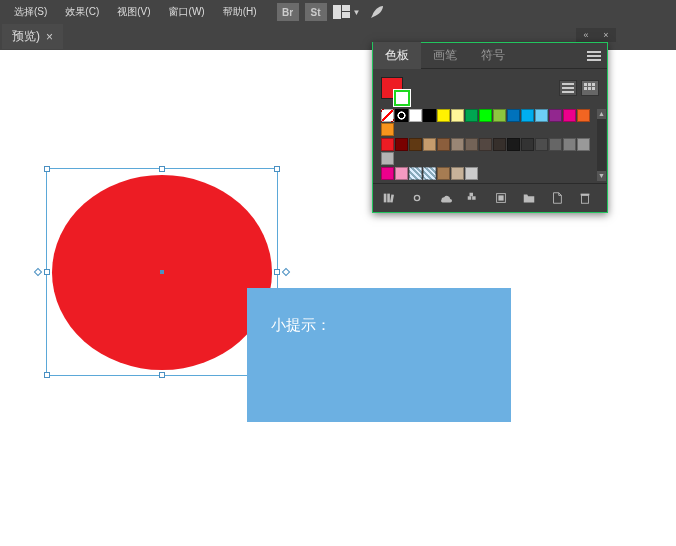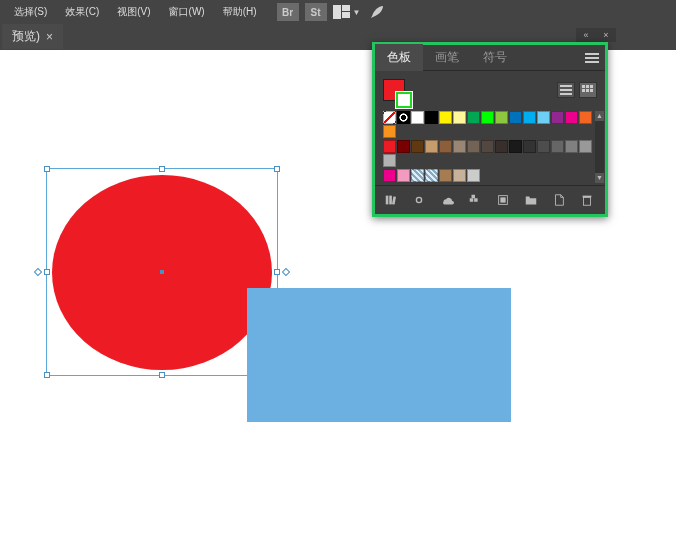--- a/index.html
+++ b/index.html
@@ -34,21 +34,21 @@
 .sd-r { right: -12px; top: 50%; margin-top: -3px; }
 .center-dot { position: absolute; left: 50%; top: 50%; width: 4px; height: 4px; background: #4a90c2; margin: -2px; }
 
 .red-circle { position: absolute; left: 52px; top: 175px; width: 220px; height: 195px; background: #ed1c24; border-radius: 50%; }
 
 .tip-box { position: absolute; left: 247px; top: 288px; width: 264px; height: 134px; background: #6cb0e2; color: #fff; font-size: 15px; padding: 22px 24px; line-height: 2; }
 
 .panel-topbar { position: absolute; right: 60px; top: 28px; height: 14px; width: 40px; background: #3a3a3a; display: flex; align-items: center; justify-content: space-around; }
 .panel-topbar span { color: #bbb; font-size: 9px; cursor: pointer; }
 
-.panel { position: absolute; right: 68px; top: 42px; width: 236px; background: #3e3e3e; border: 3px solid #22c55e; box-shadow: 0 2px 8px rgba(0,0,0,0.5); }
+.panel { position: absolute; right: 68px; top: 42px; width: 236px; background: #3e3e3e; border: 1px solid #22c55e; box-shadow: 0 2px 8px rgba(0,0,0,0.5); }
 .panel-tabs { display: flex; align-items: center; background: #3e3e3e; height: 26px; border-bottom: 1px solid #2a2a2a; }
 .panel-tab { color: #999; font-size: 12px; padding: 5px 12px; cursor: pointer; }
 .panel-tab.active { color: #eee; background: #4a4a4a; }
 .panel-menu { margin-left: auto; margin-right: 6px; color: #ccc; cursor: pointer; display: flex; flex-direction: column; gap: 2px; }
 .panel-menu span { width: 14px; height: 2px; background: #ccc; }
 
 .swatch-preview { padding: 8px; display: flex; align-items: center; }
 .swatch-main { width: 22px; height: 22px; background: #ed1c24; border: 1px solid #222; position: relative; }
 .swatch-stroke { position: absolute; left: 12px; top: 12px; width: 16px; height: 16px; background: #fff; border: 2px solid #1fd81f; outline: 1px solid #fff; }
 .swatch-viewopts { margin-left: auto; display: flex; gap: 4px; }
@@ -111,20 +111,21 @@
   <div class="sel-handle sh-b"></div>
   <div class="sel-handle sh-l"></div>
   <div class="sel-handle sh-r"></div>
   <div class="side-handle sd-l"></div>
   <div class="side-handle sd-r"></div>
   <div class="center-dot"></div>
   <div class="sel-rot">↻</div>
 </div>
 
 <div class="tip-box">
+  <div>小提示：</div>
 </div>
 
 <div class="panel-topbar">
   <span>«</span>
   <span>×</span>
 </div>
 
 <div class="panel">
   <div class="panel-tabs">
     <div class="panel-tab active">色板</div>

